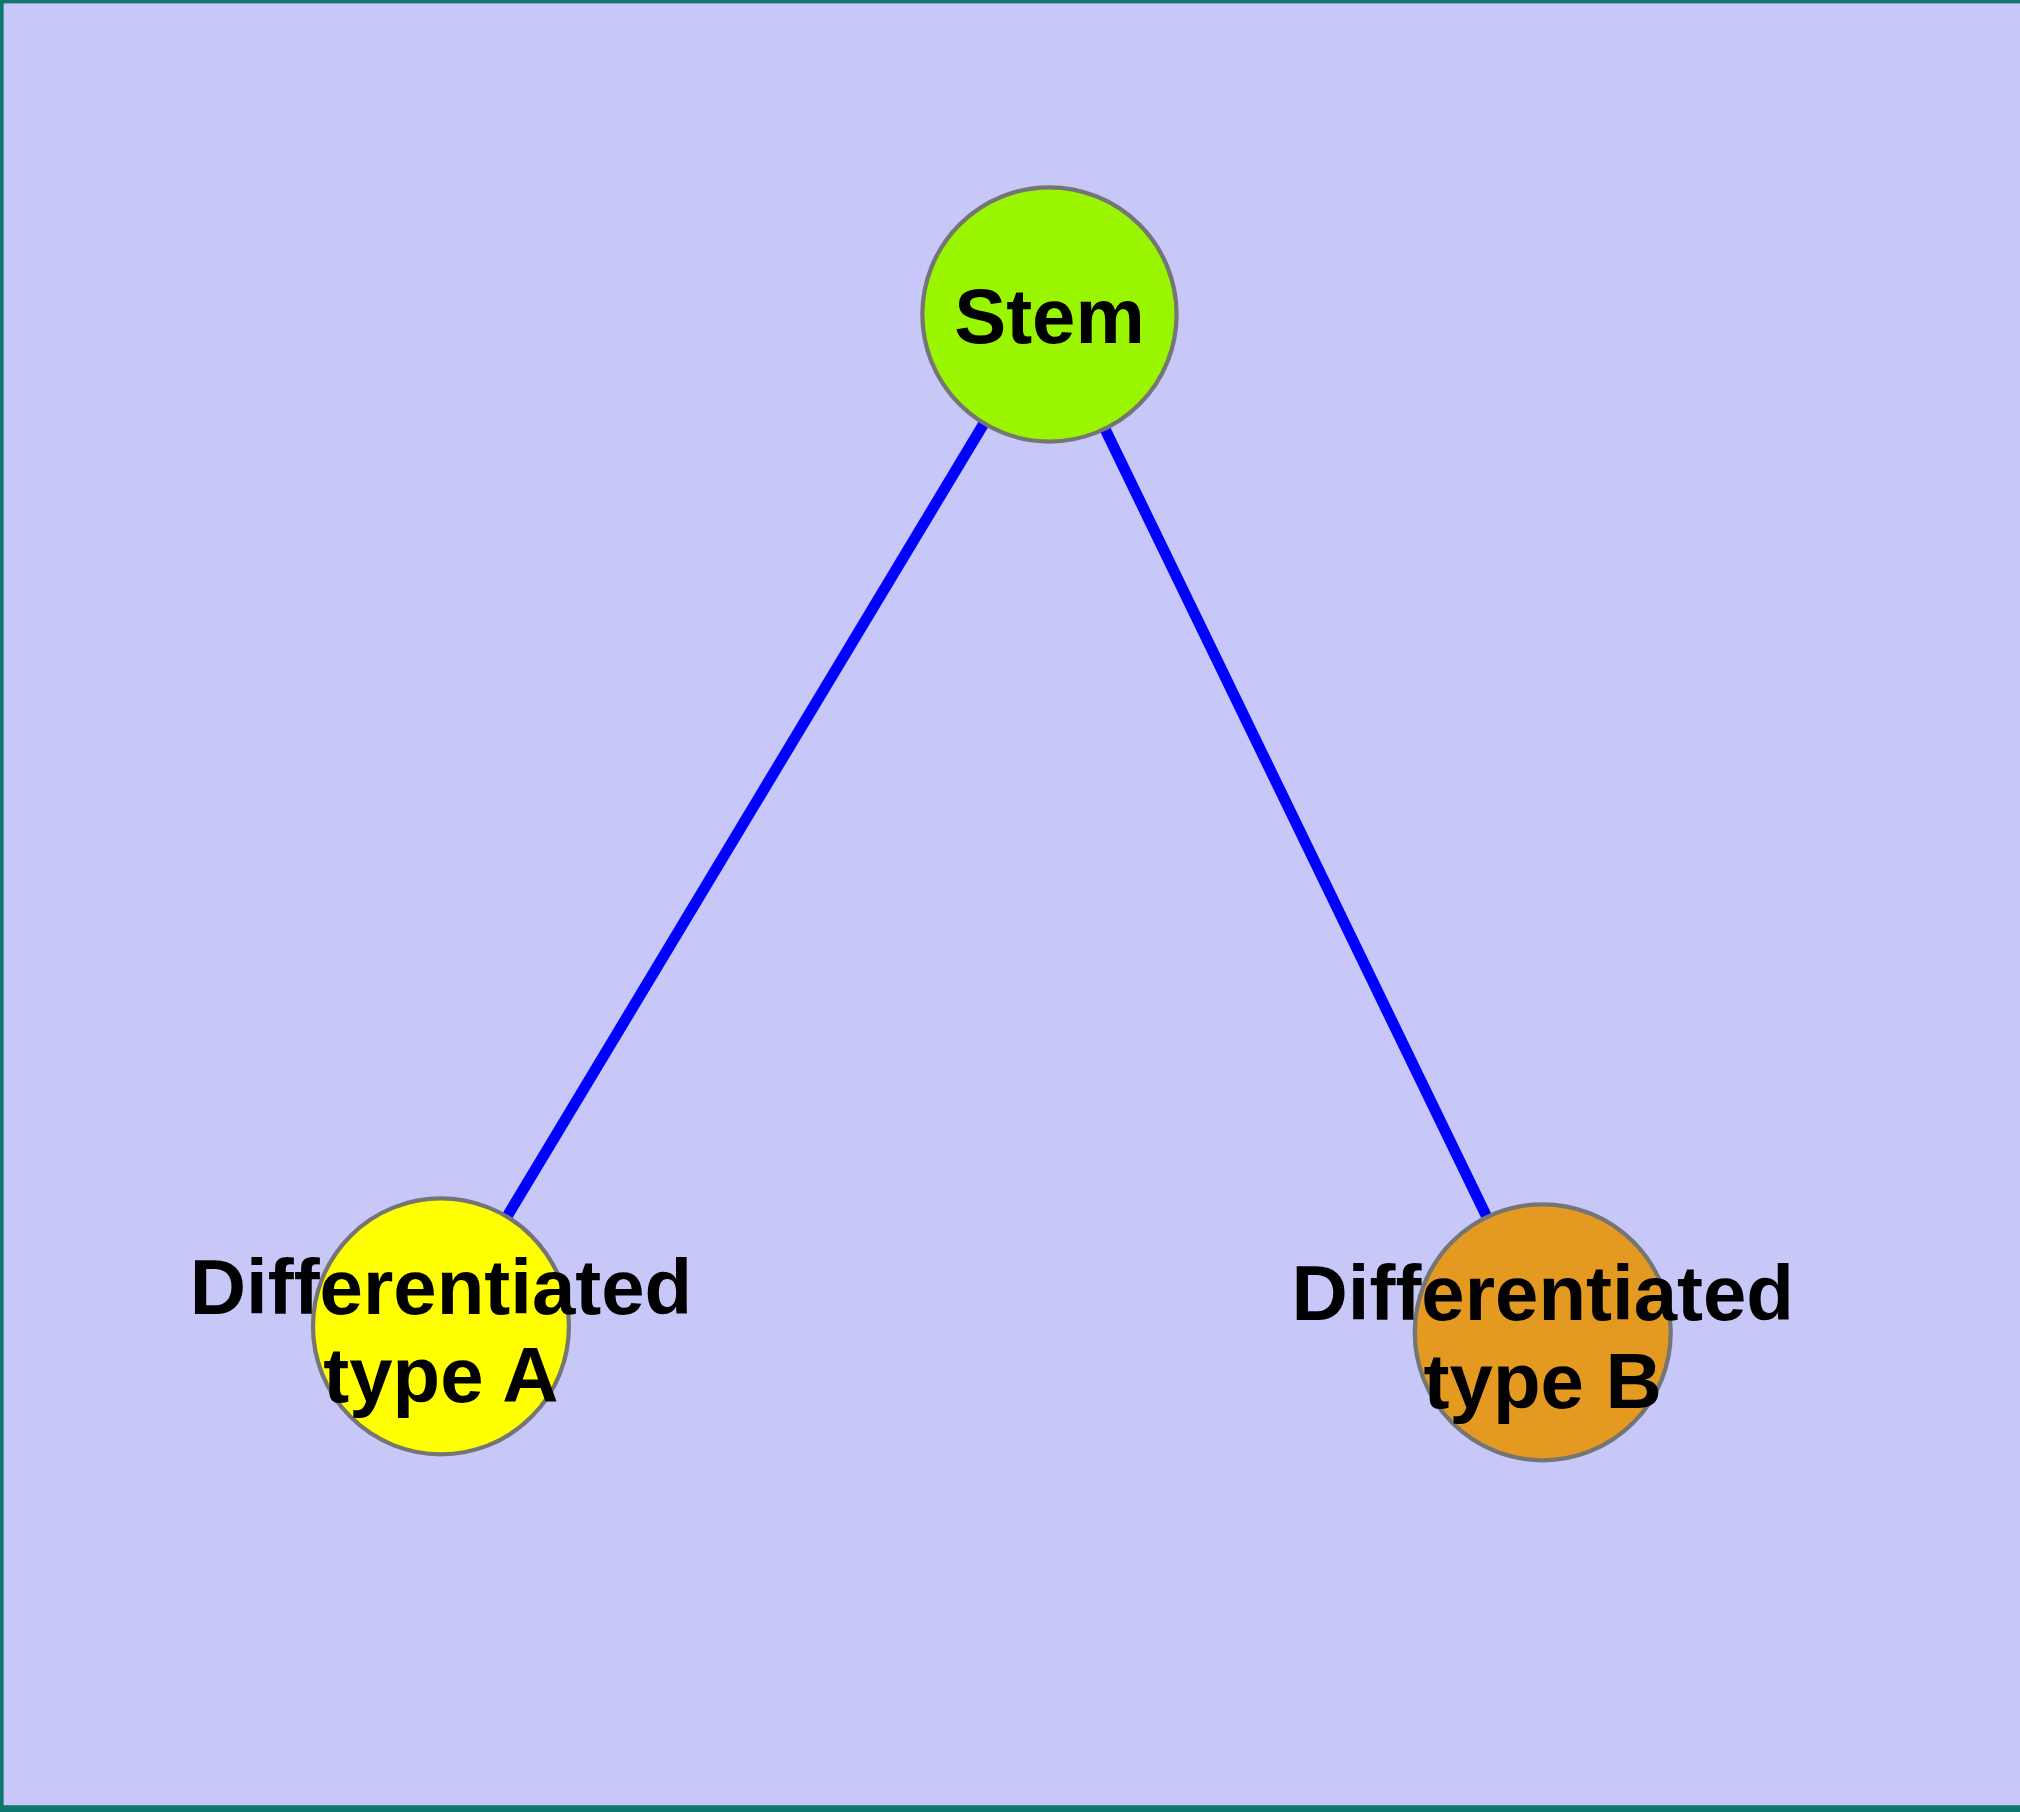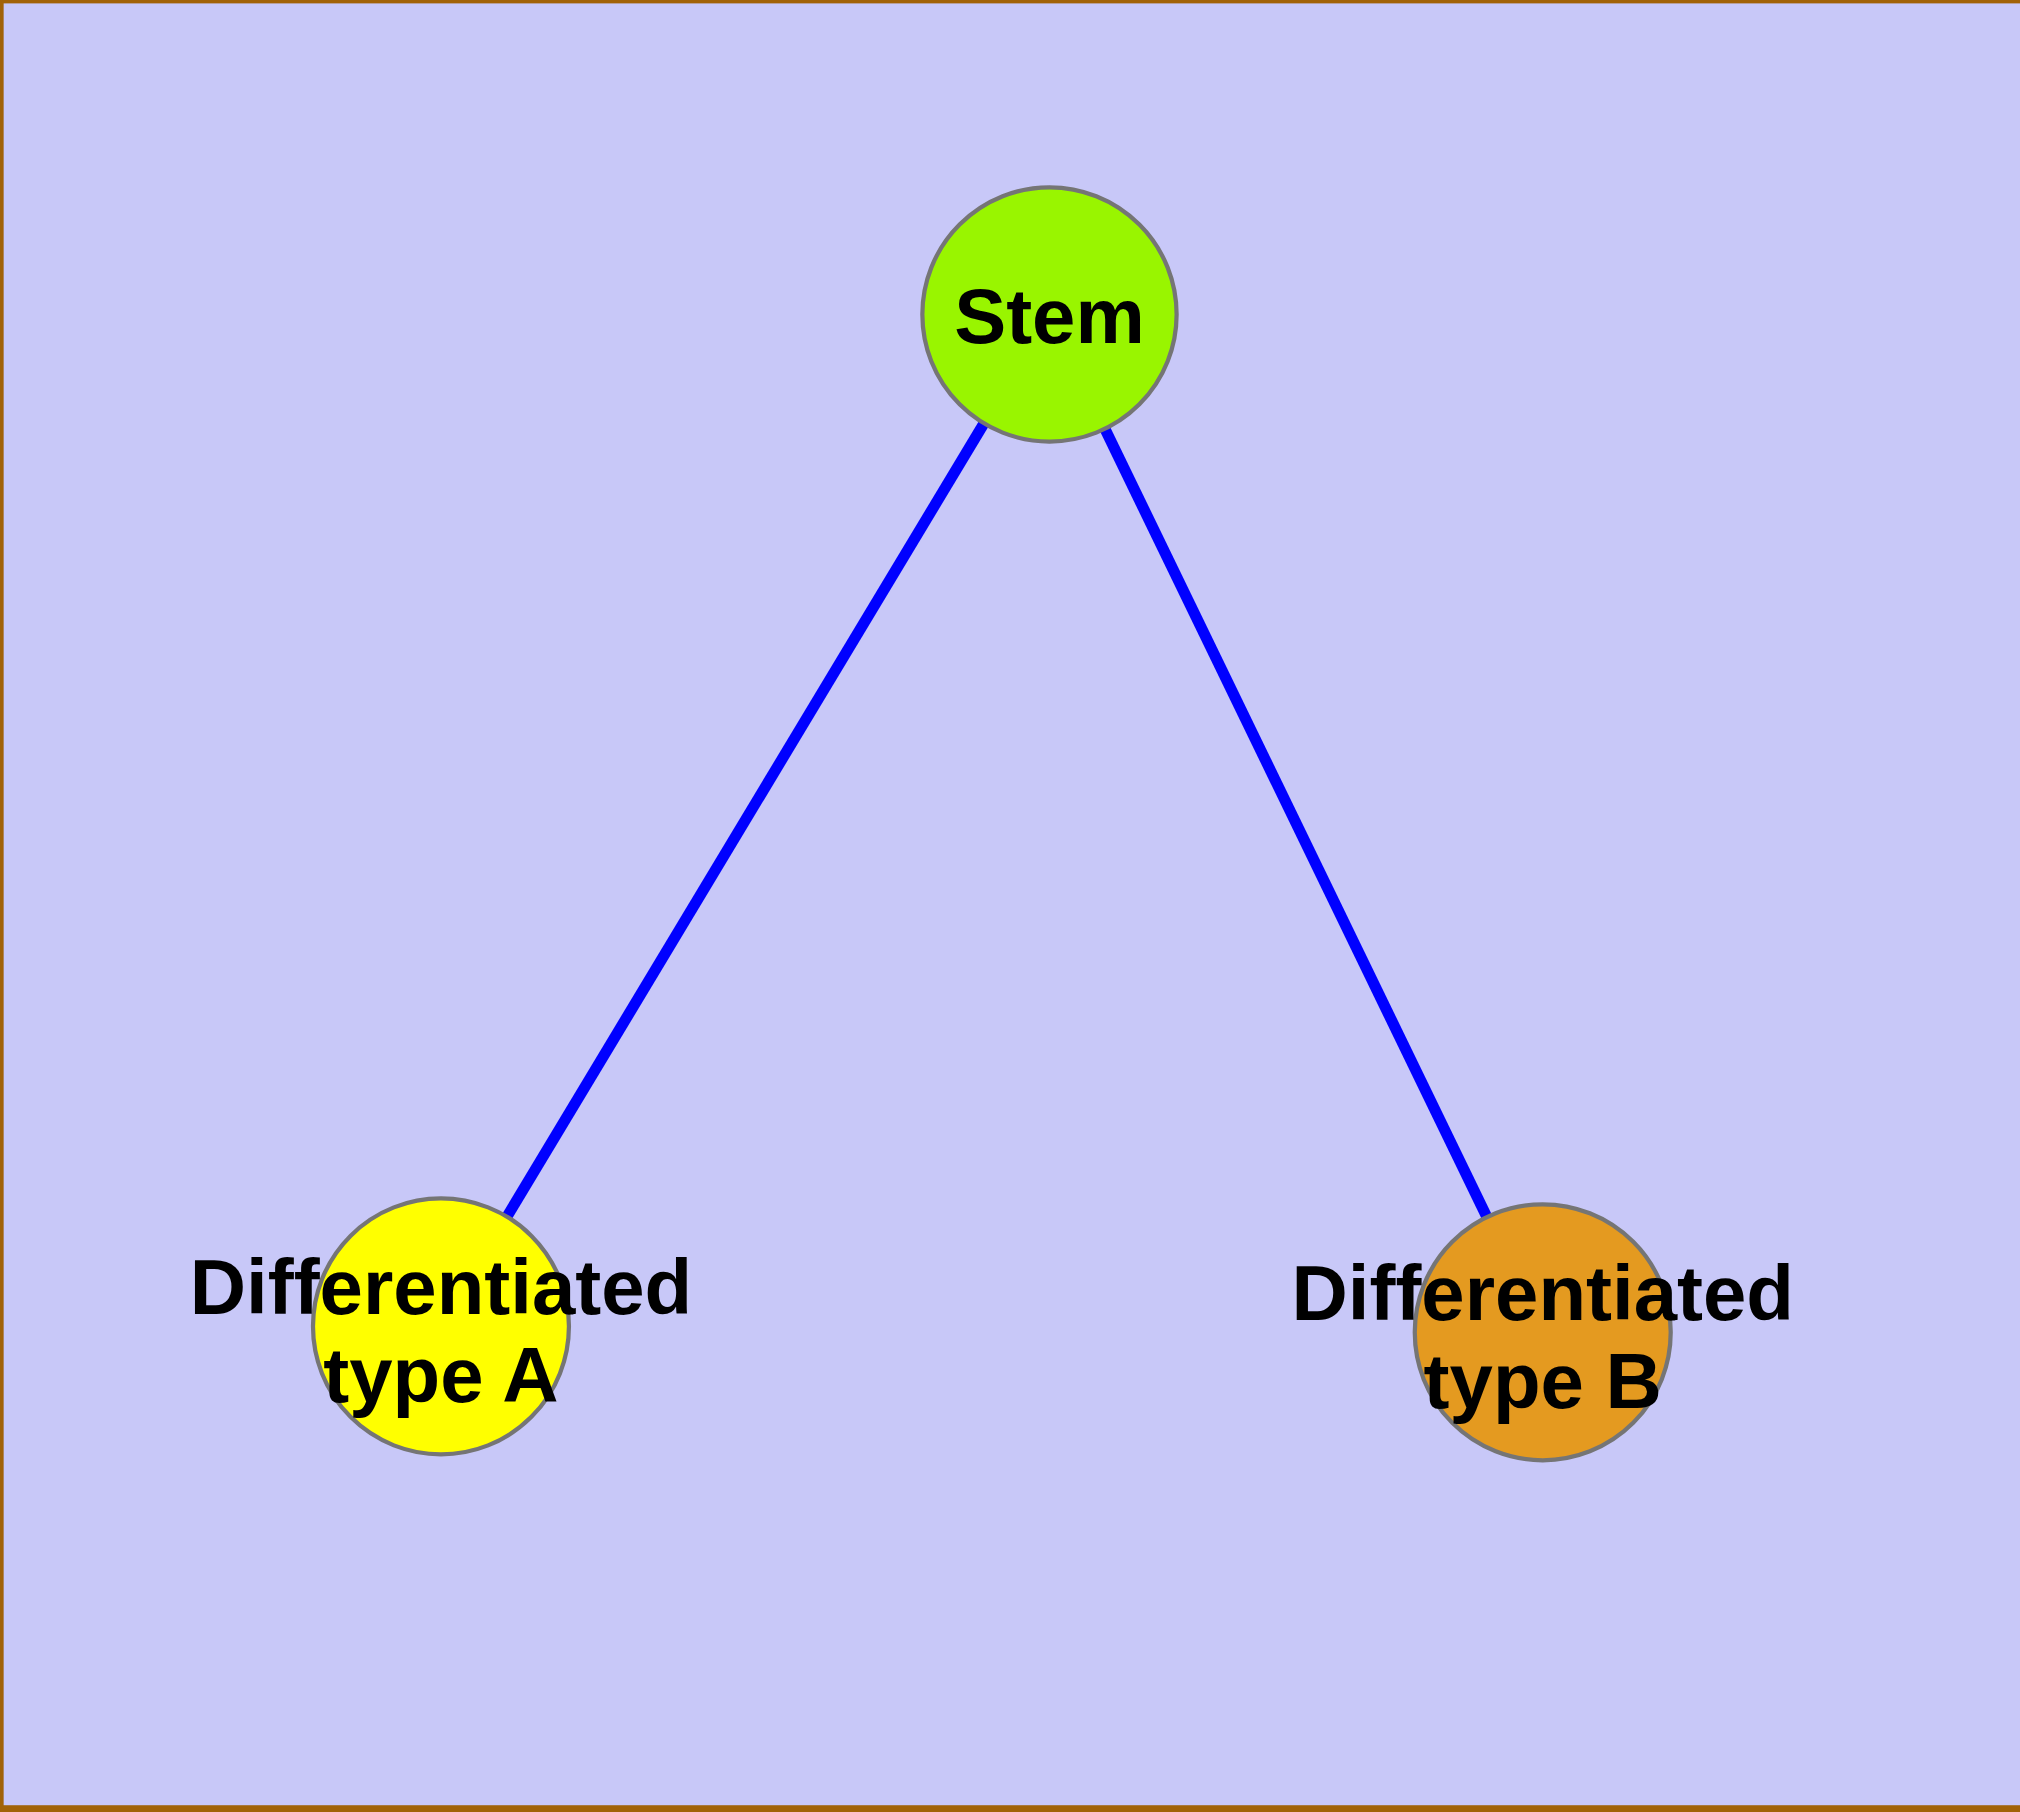--- a/index.html
+++ b/index.html
@@ -5,21 +5,21 @@
   html, body {
     margin: 0;
     padding: 0;
     background: #ffffff;
     font-family: "Liberation Sans", sans-serif;
   }
   .canvas {
     position: relative;
     width: 2021px;
     height: 1812px;
-    background: #a16207;
+    background: #0f766e;
     overflow: hidden;
   }
   .canvas svg {
     position: absolute;
     left: 0;
     top: 0;
     width: 100%;
     height: 100%;
     display: block;
   }

